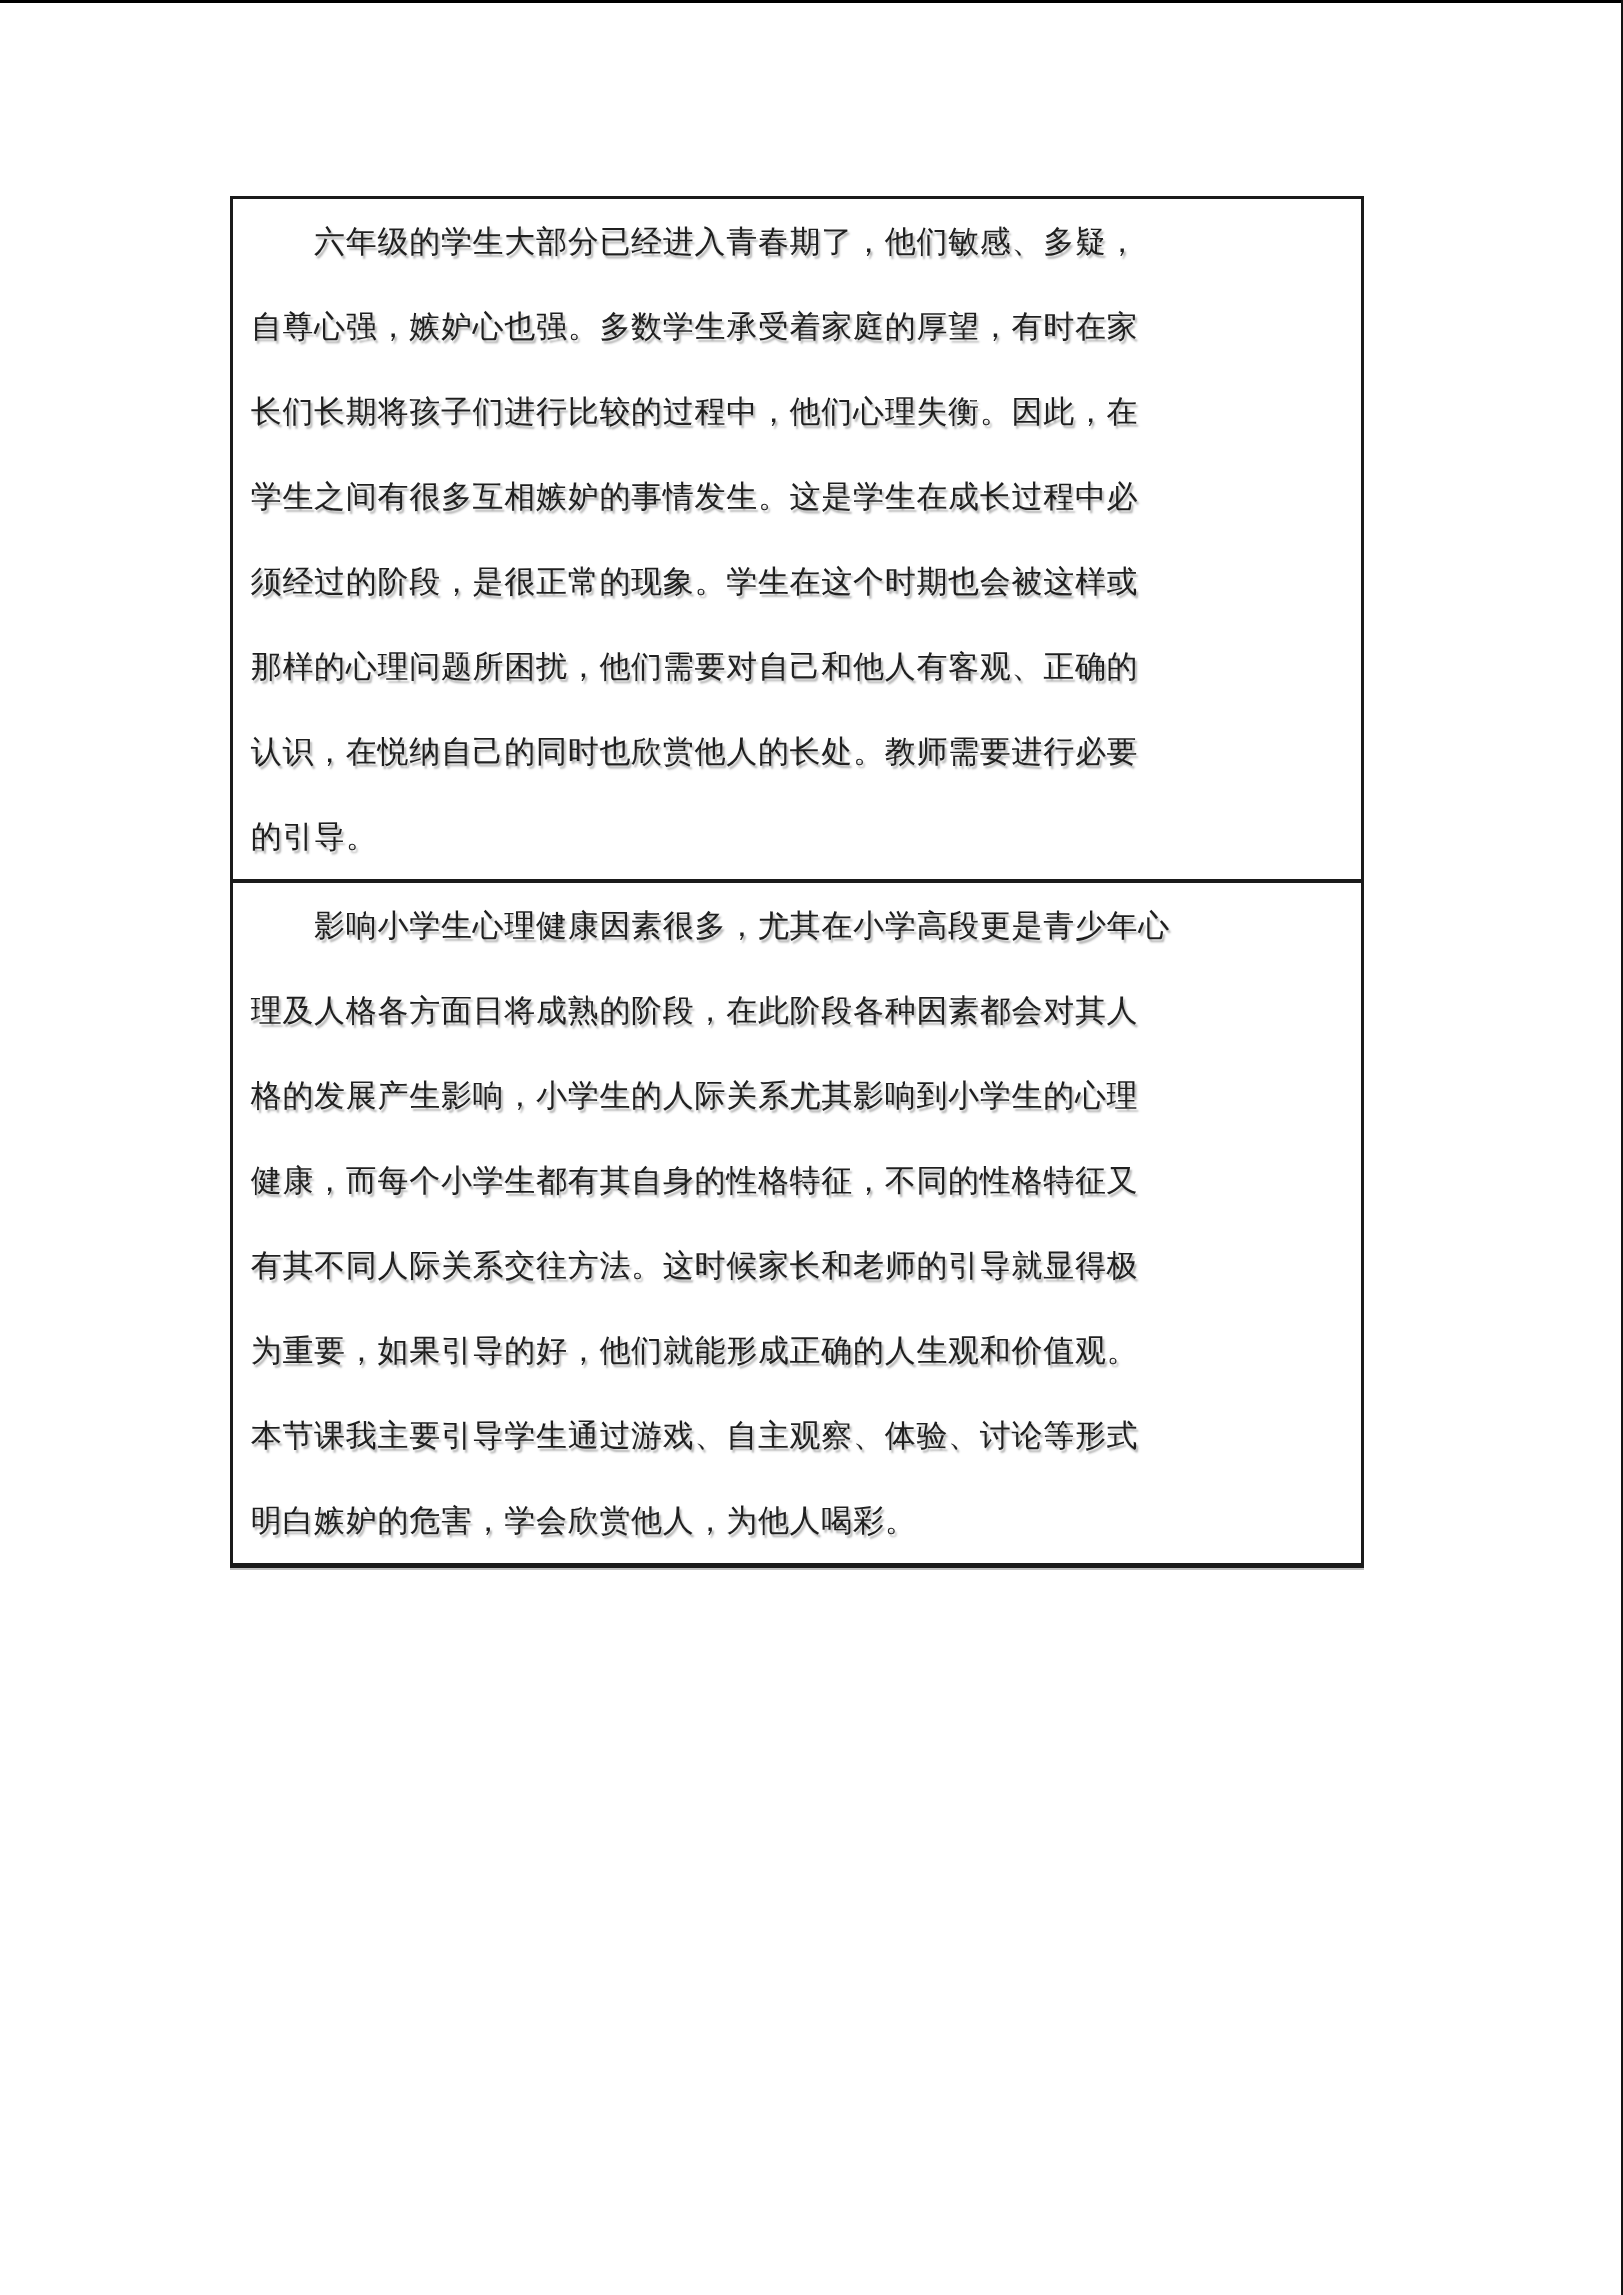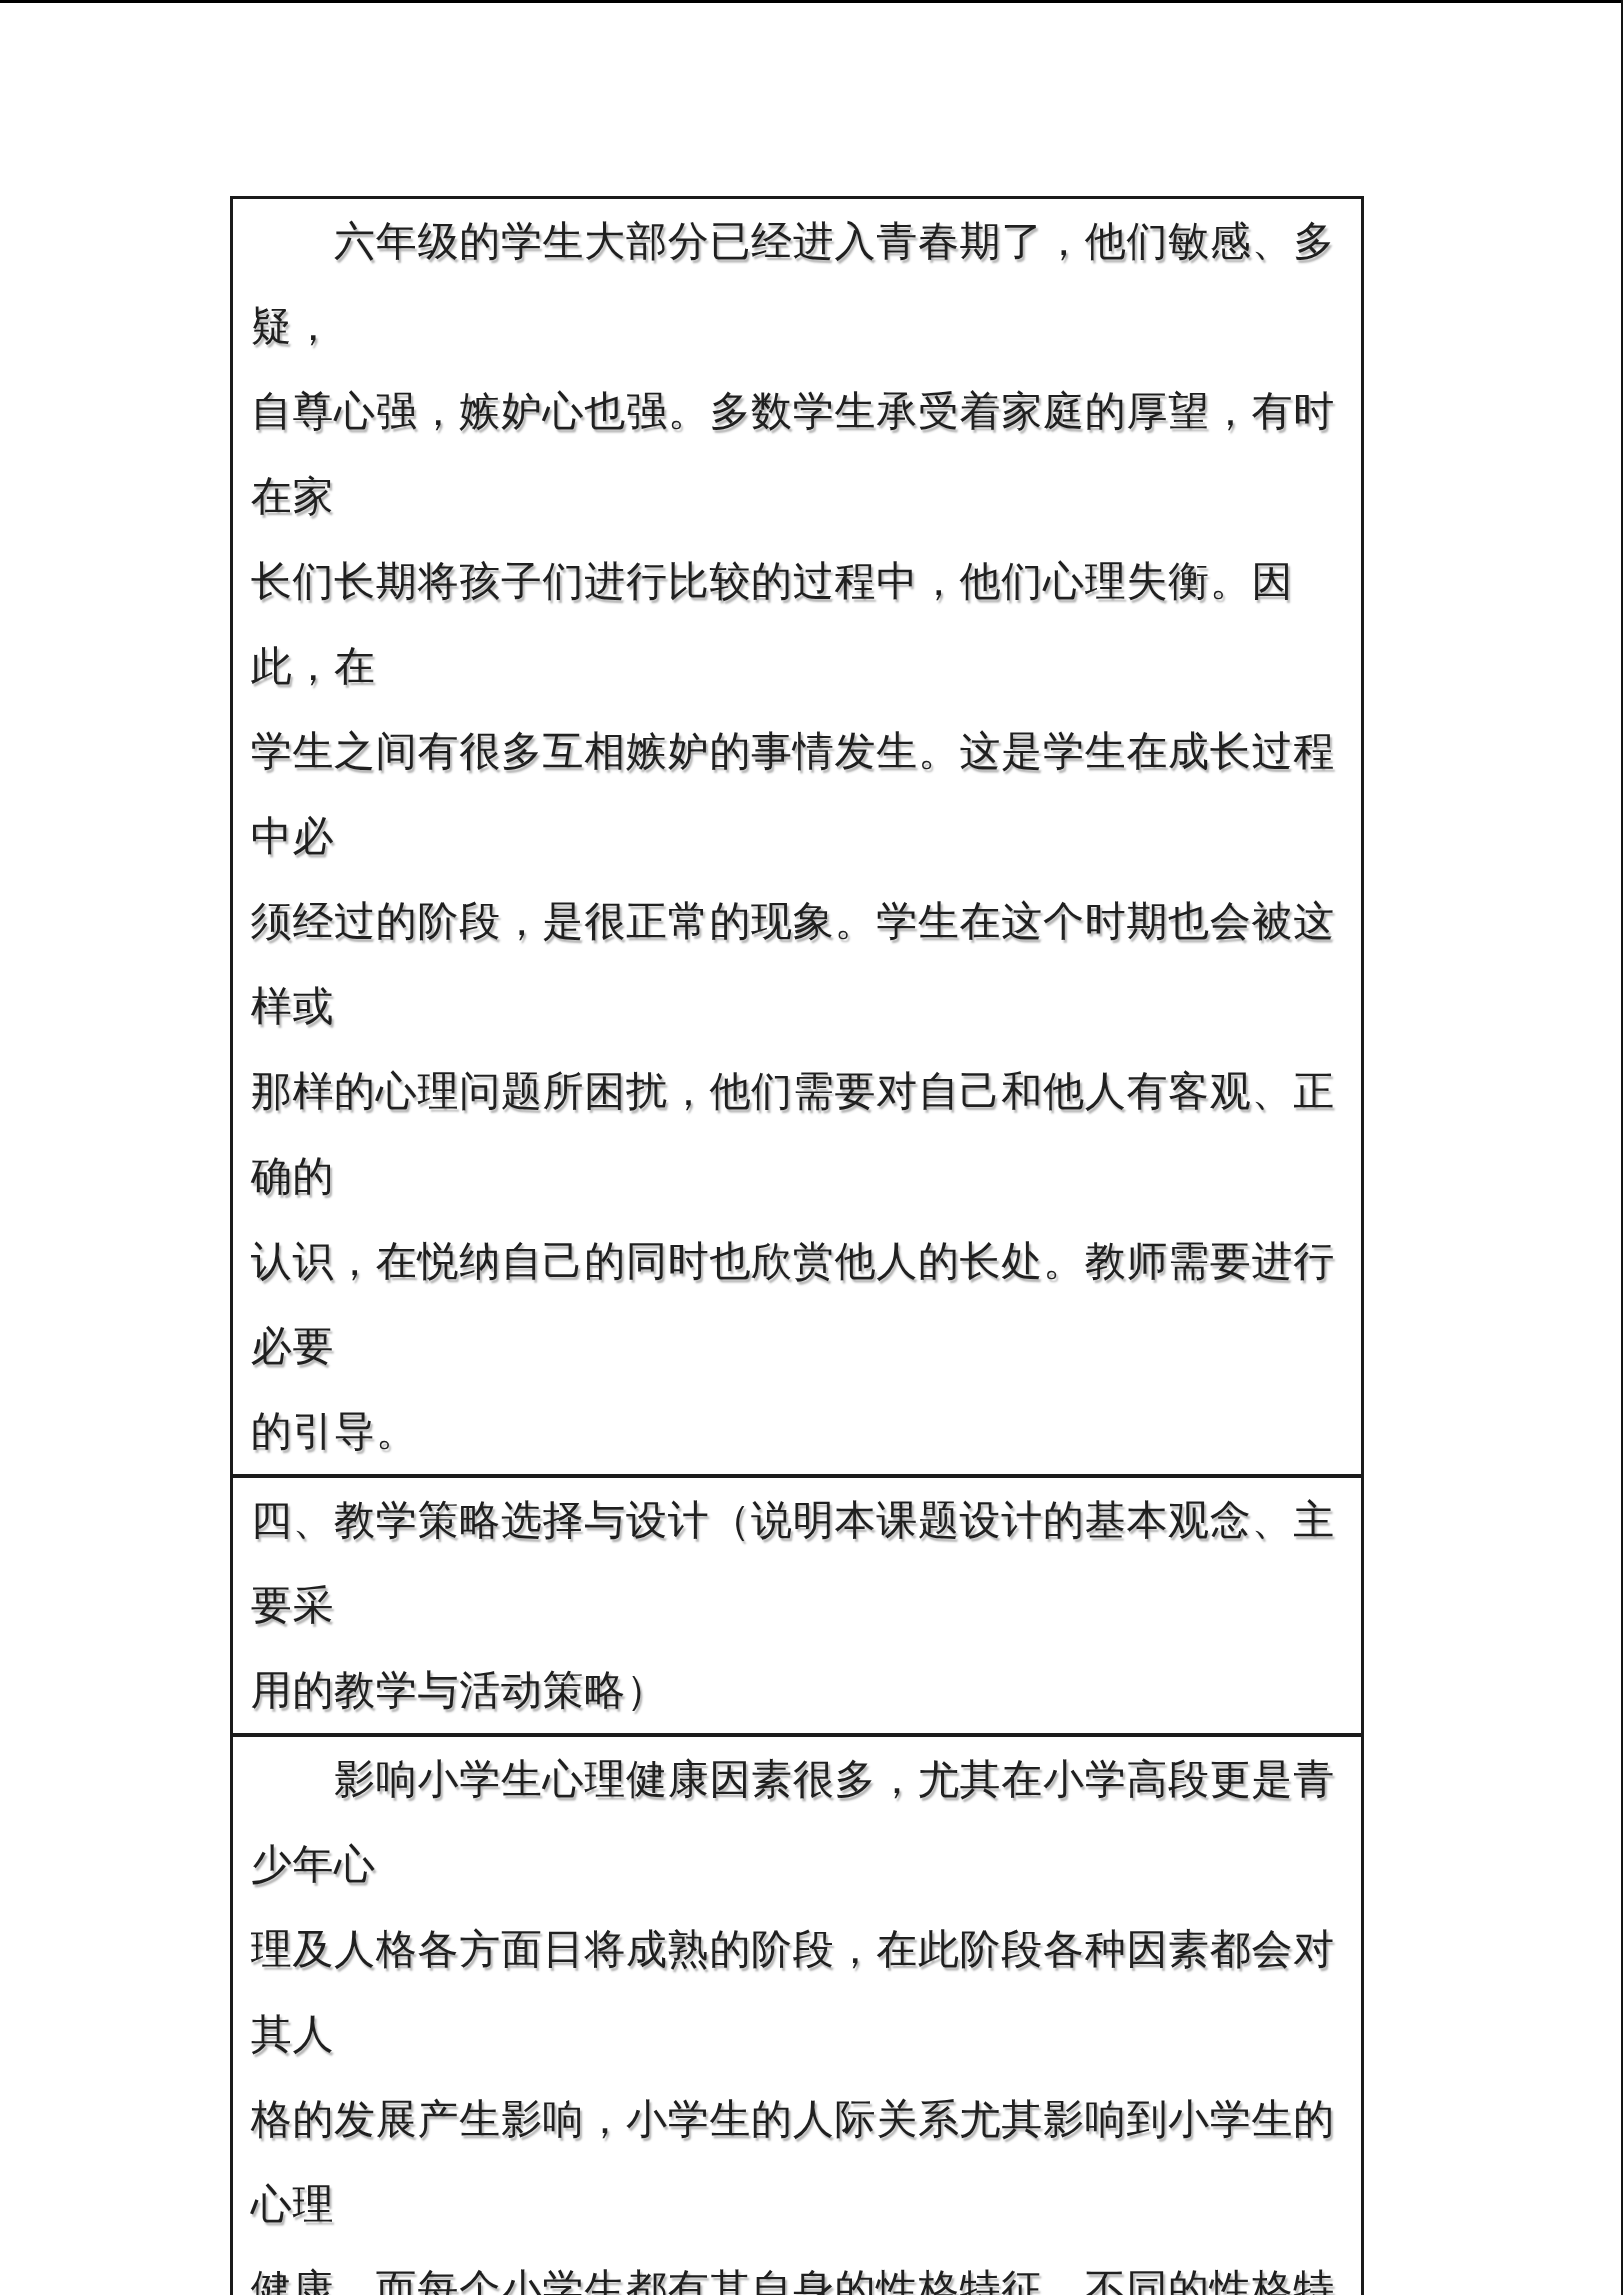--- a/index.html
+++ b/index.html
@@ -36,21 +36,21 @@
     top: 196px;
     width: 1134px;
     box-sizing: border-box;
     border: 3.4px solid #1b1b1b;
     border-bottom-width: 5.5px;
     box-shadow: 0 2px 0 rgba(0,0,0,0.25);
     background: #ffffff;
   }
   .cell {
     padding: 0 17.7px;
-    font-size: 41px;
+    font-size: 31px;
     line-height: 85px;
     letter-spacing: 0.7px;
     color: #1f1f1f;
     white-space: pre-line;
     text-shadow: 2px 2.7px 2px rgba(40,40,40,0.35);
   }
   .cell + .cell {
     border-top: 4.1px solid #1b1b1b;
   }
 </style>
@@ -62,22 +62,20 @@
 
 <div class="doc-table">
   <div class="cell para">　　六年级的学生大部分已经进入青春期了，他们敏感、多疑，
 自尊心强，嫉妒心也强。多数学生承受着家庭的厚望，有时在家
 长们长期将孩子们进行比较的过程中，他们心理失衡。因此，在
 学生之间有很多互相嫉妒的事情发生。这是学生在成长过程中必
 须经过的阶段，是很正常的现象。学生在这个时期也会被这样或
 那样的心理问题所困扰，他们需要对自己和他人有客观、正确的
 认识，在悦纳自己的同时也欣赏他人的长处。教师需要进行必要
 的引导。</div>
-  <div class="cell heading">四、教学策略选择与设计（说明本课题设计的基本观念、主要采
-用的教学与活动策略）</div>
   <div class="cell para">　　影响小学生心理健康因素很多，尤其在小学高段更是青少年心
 理及人格各方面日将成熟的阶段，在此阶段各种因素都会对其人
 格的发展产生影响，小学生的人际关系尤其影响到小学生的心理
 健康，而每个小学生都有其自身的性格特征，不同的性格特征又
 有其不同人际关系交往方法。这时候家长和老师的引导就显得极
 为重要，如果引导的好，他们就能形成正确的人生观和价值观。
 本节课我主要引导学生通过游戏、自主观察、体验、讨论等形式
 明白嫉妒的危害，学会欣赏他人，为他人喝彩。</div>
 
 </div>

